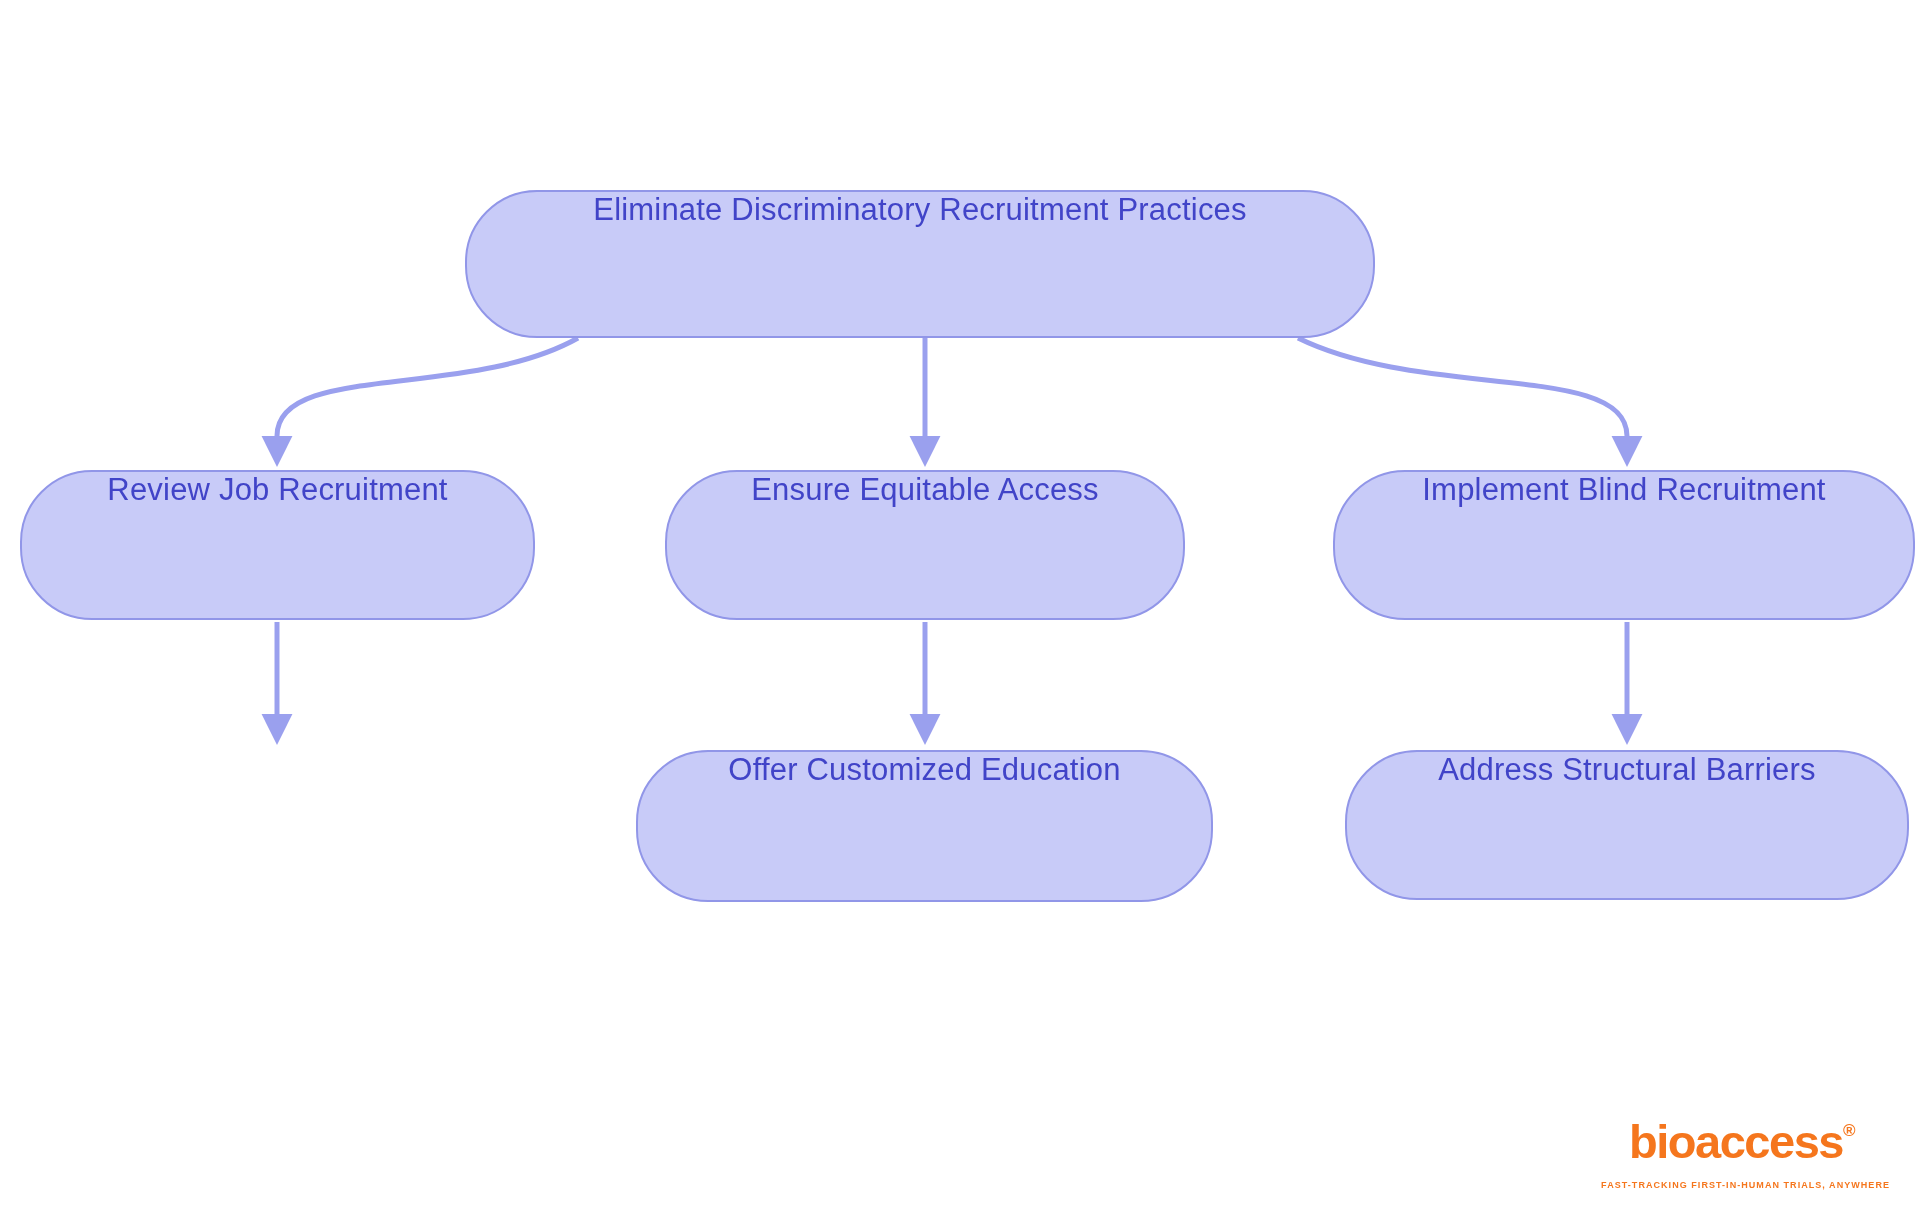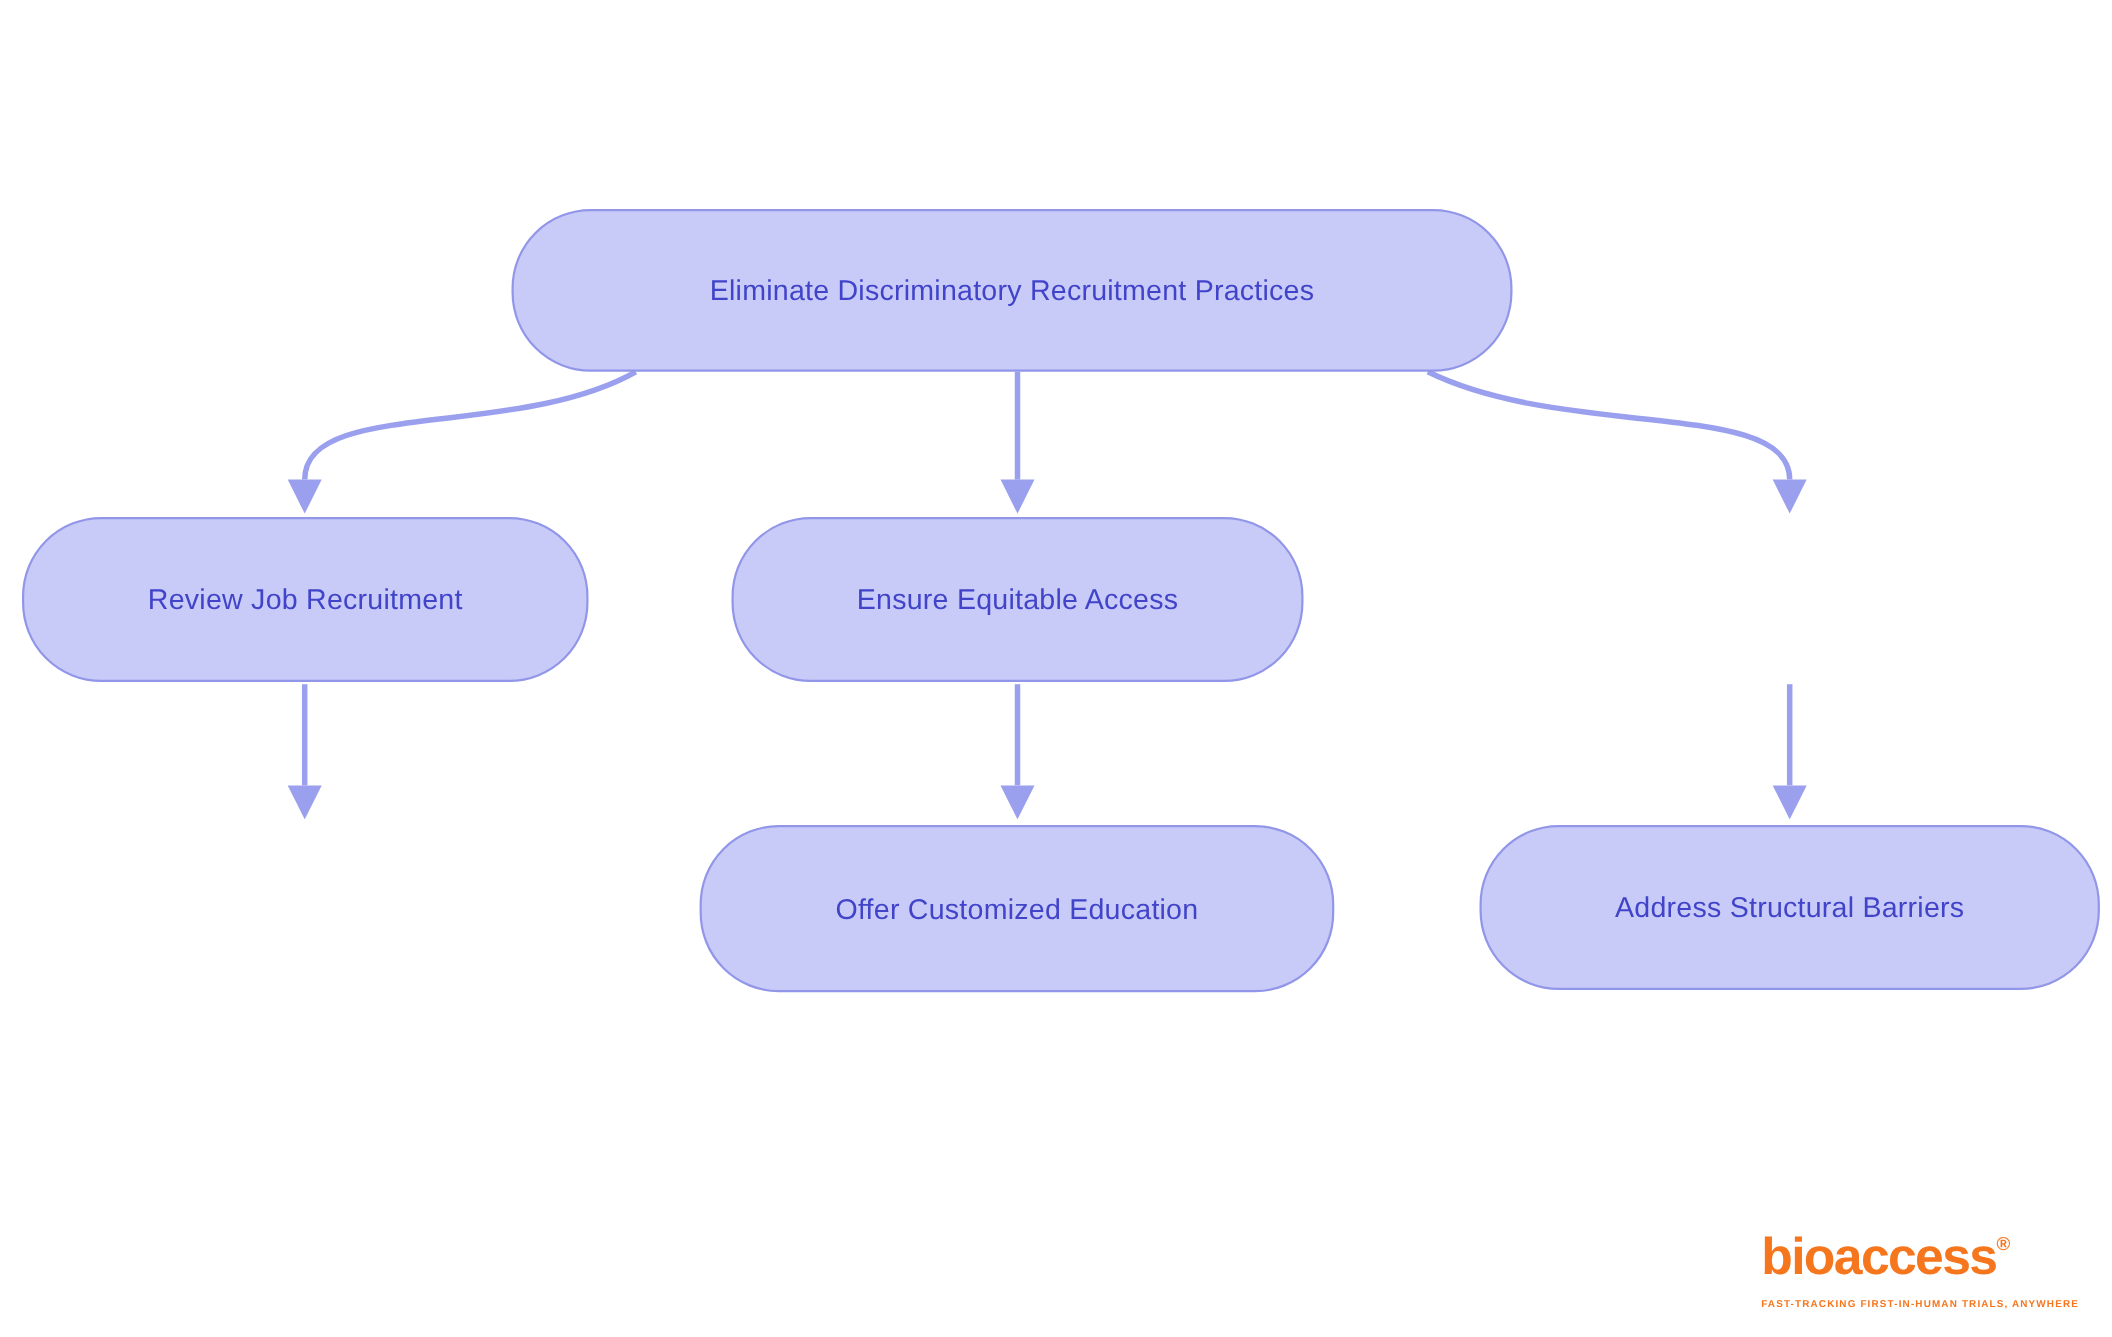--- a/index.html
+++ b/index.html
@@ -28,25 +28,25 @@
     stroke: #9aa0ee;
     stroke-width: 5;
   }
   .node {
     position: absolute;
     box-sizing: border-box;
     background: #c8cbf8;
     border: 2px solid #9196e8;
     border-radius: 72px;
     display: flex;
-    align-items: center;
+    align-items: flex-start;
     justify-content: center;
     text-align: center;
     color: #4144c8;
-    font-size: 26px;
+    font-size: 31px;
     font-weight: 500;
     letter-spacing: 0.2px;
     padding: 0 24px;
   }
   .node-root   { left: 465px;  top: 190px; width: 910px; height: 148px; }
   .node-b1     { left: 20px;   top: 470px; width: 515px; height: 150px; }
   .node-b2     { left: 665px;  top: 470px; width: 520px; height: 150px; }
   .node-b3     { left: 1333px; top: 470px; width: 582px; height: 150px; }
   .node-l1     { left: 99px;   top: 750px; width: 355px; height: 150px; }
   .node-l2     { left: 636px;  top: 750px; width: 577px; height: 152px; }
@@ -60,20 +60,21 @@
     flex-direction: column;
     align-items: flex-start;
   }
   .brand-word {
     color: #f5761d;
     font-size: 47px;
     font-weight: 800;
     letter-spacing: -1.5px;
     line-height: 1;
     white-space: nowrap;
+    margin-left: 28px;
   }
   .brand-reg {
     font-size: 17px;
     font-weight: 800;
     vertical-align: 22px;
     letter-spacing: 0;
   }
   .brand-tagline {
     margin-top: 15px;
     color: #f5761d;
@@ -107,20 +108,23 @@
   </div>
 
   <div class="node node-b1">
     <span>Review Job Recruitment</span>
   </div>
 
   <div class="node node-b2">
     <span>Ensure Equitable Access</span>
   </div>
 
+  <div class="node node-b3">
+    <span>Implement Blind Recruitment</span>
+  </div>
 
 
   <div class="node node-l2">
     <span>Offer Customized Education</span>
   </div>
 
   <div class="node node-l3">
     <span>Address Structural Barriers</span>
   </div>
 

